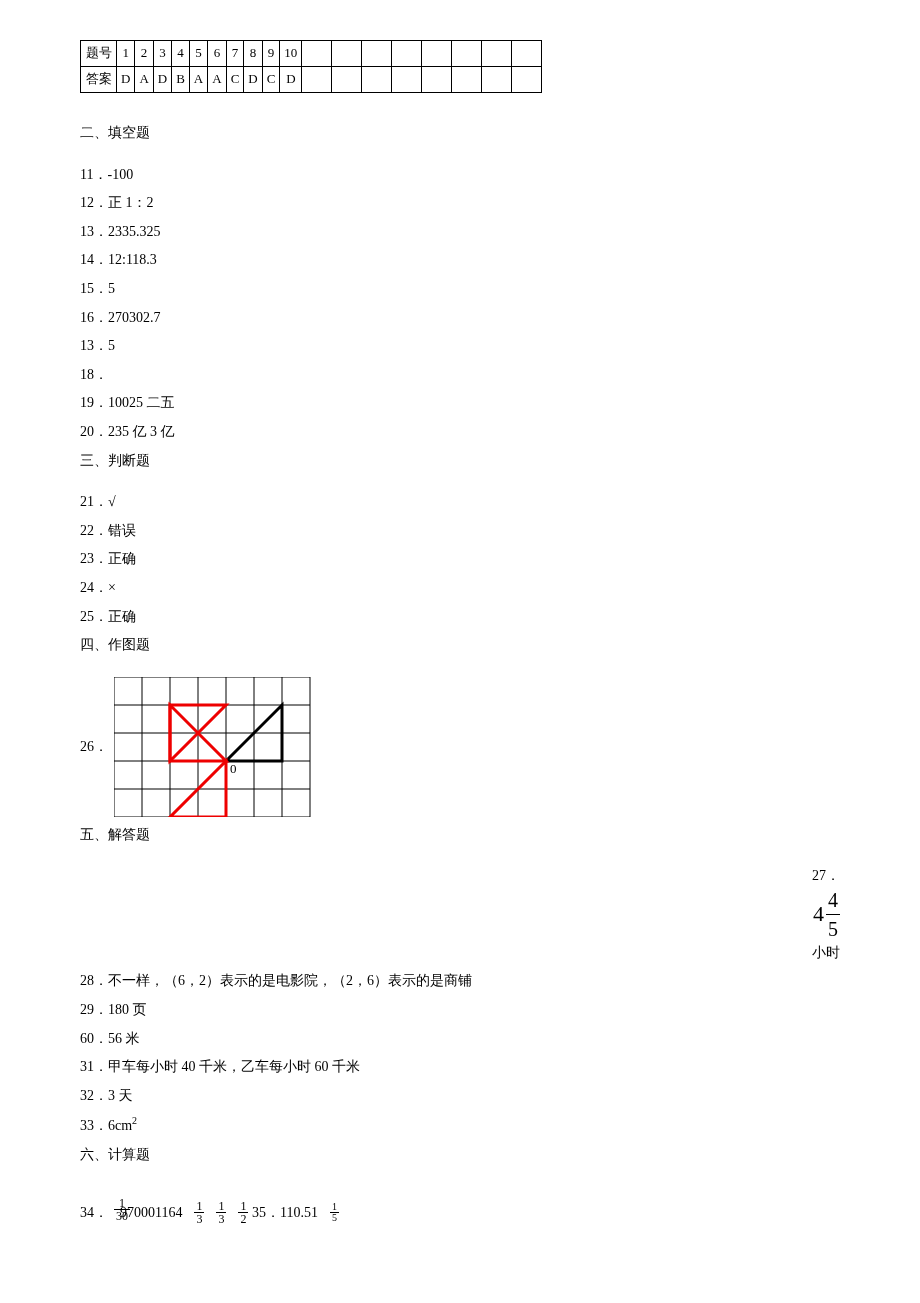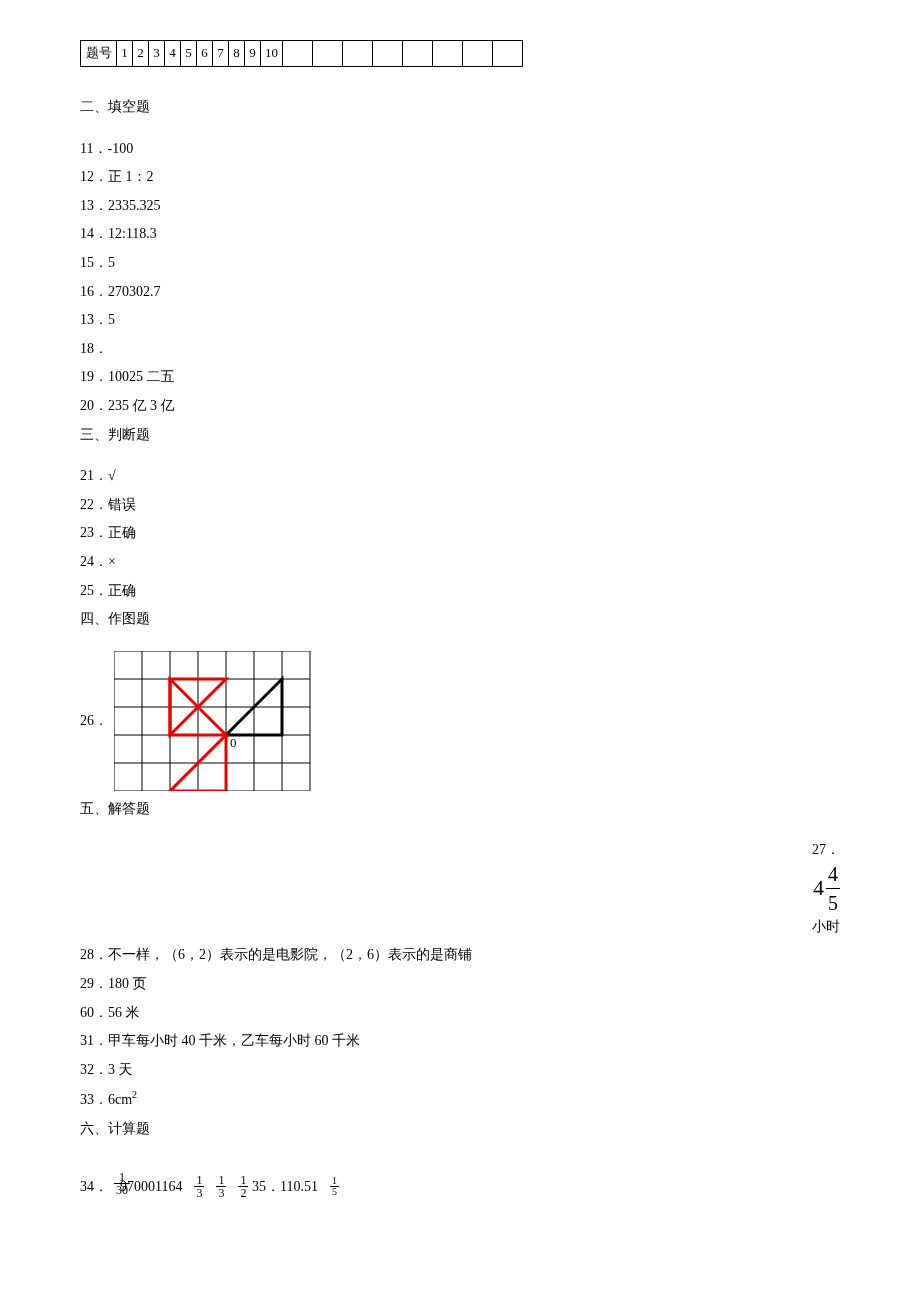--- a/index.html
+++ b/index.html
@@ -111,20 +111,41 @@
     <td class="q">10</td>
     <td class="empty"></td>
     <td class="empty"></td>
     <td class="empty"></td>
     <td class="empty"></td>
     <td class="empty"></td>
     <td class="empty"></td>
     <td class="empty"></td>
     <td class="empty"></td>
   </tr>
+  <tr>
+    <td class="label">答案</td>
+    <td class="q">D</td>
+    <td class="q">A</td>
+    <td class="q">D</td>
+    <td class="q">B</td>
+    <td class="q">A</td>
+    <td class="q">A</td>
+    <td class="q">C</td>
+    <td class="q">D</td>
+    <td class="q">C</td>
+    <td class="q">D</td>
+    <td class="empty"></td>
+    <td class="empty"></td>
+    <td class="empty"></td>
+    <td class="empty"></td>
+    <td class="empty"></td>
+    <td class="empty"></td>
+    <td class="empty"></td>
+    <td class="empty"></td>
+  </tr>
 </tbody>
   </table>
 
 <div class="section-title">二、填空题</div>
 
 <div class="line">11．-100</div>
 <div class="line">12．正 1：2</div>
 <div class="line">13．2335.325</div>
 <div class="line">14．12:118.3</div>
 <div class="line">15．5</div>

